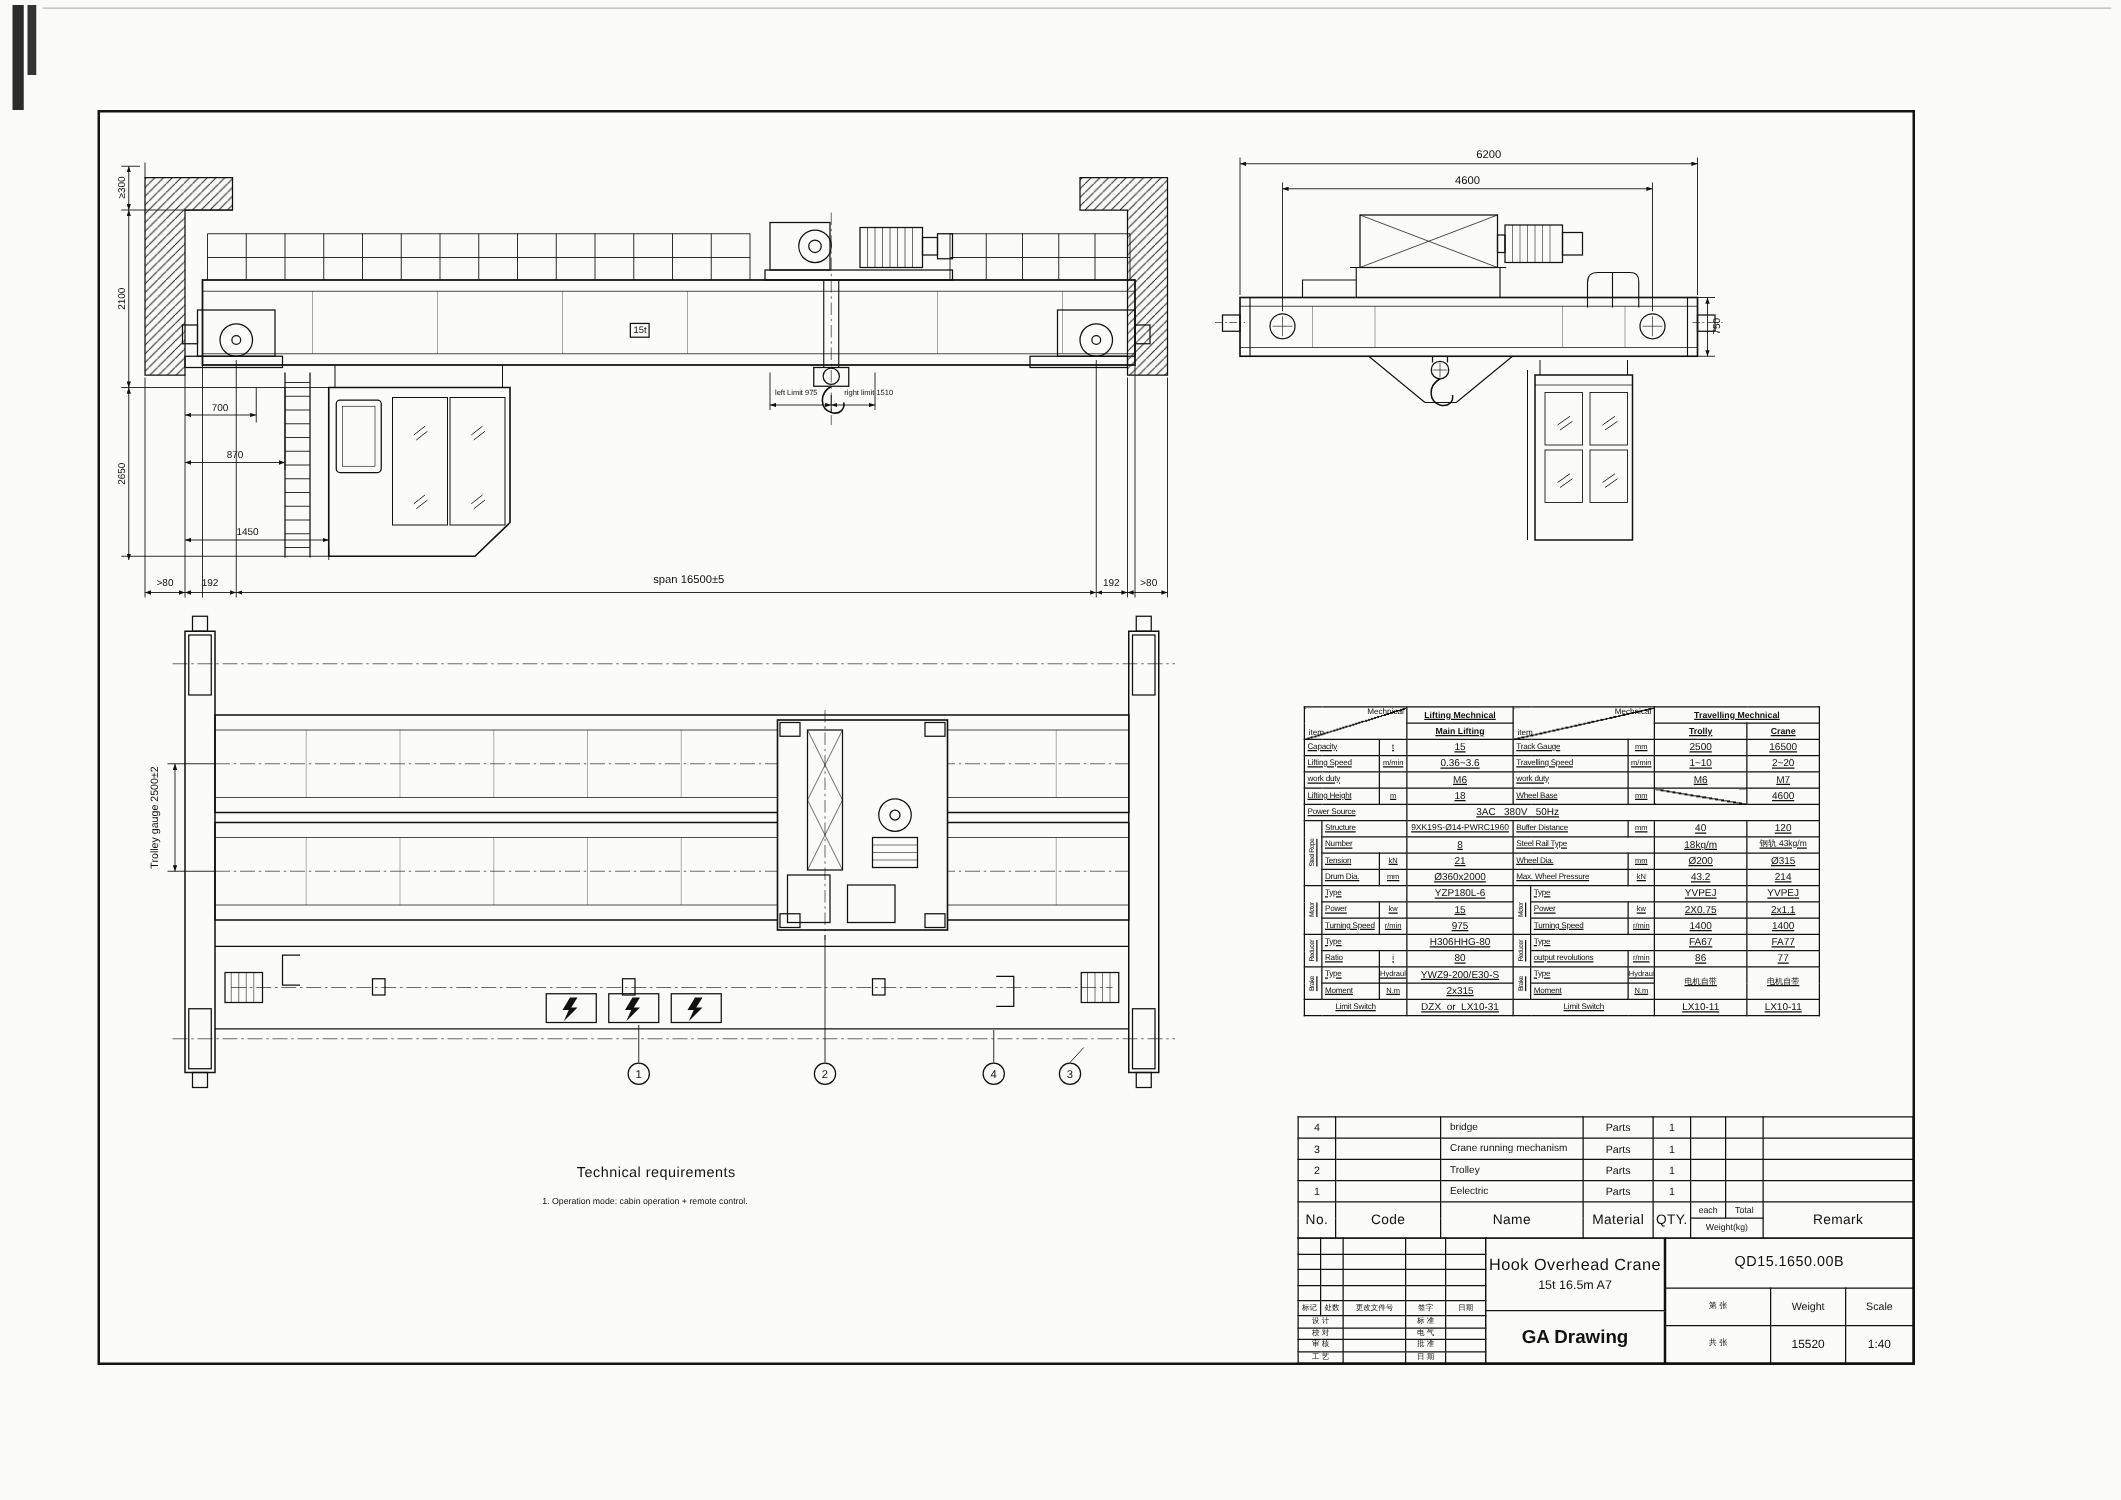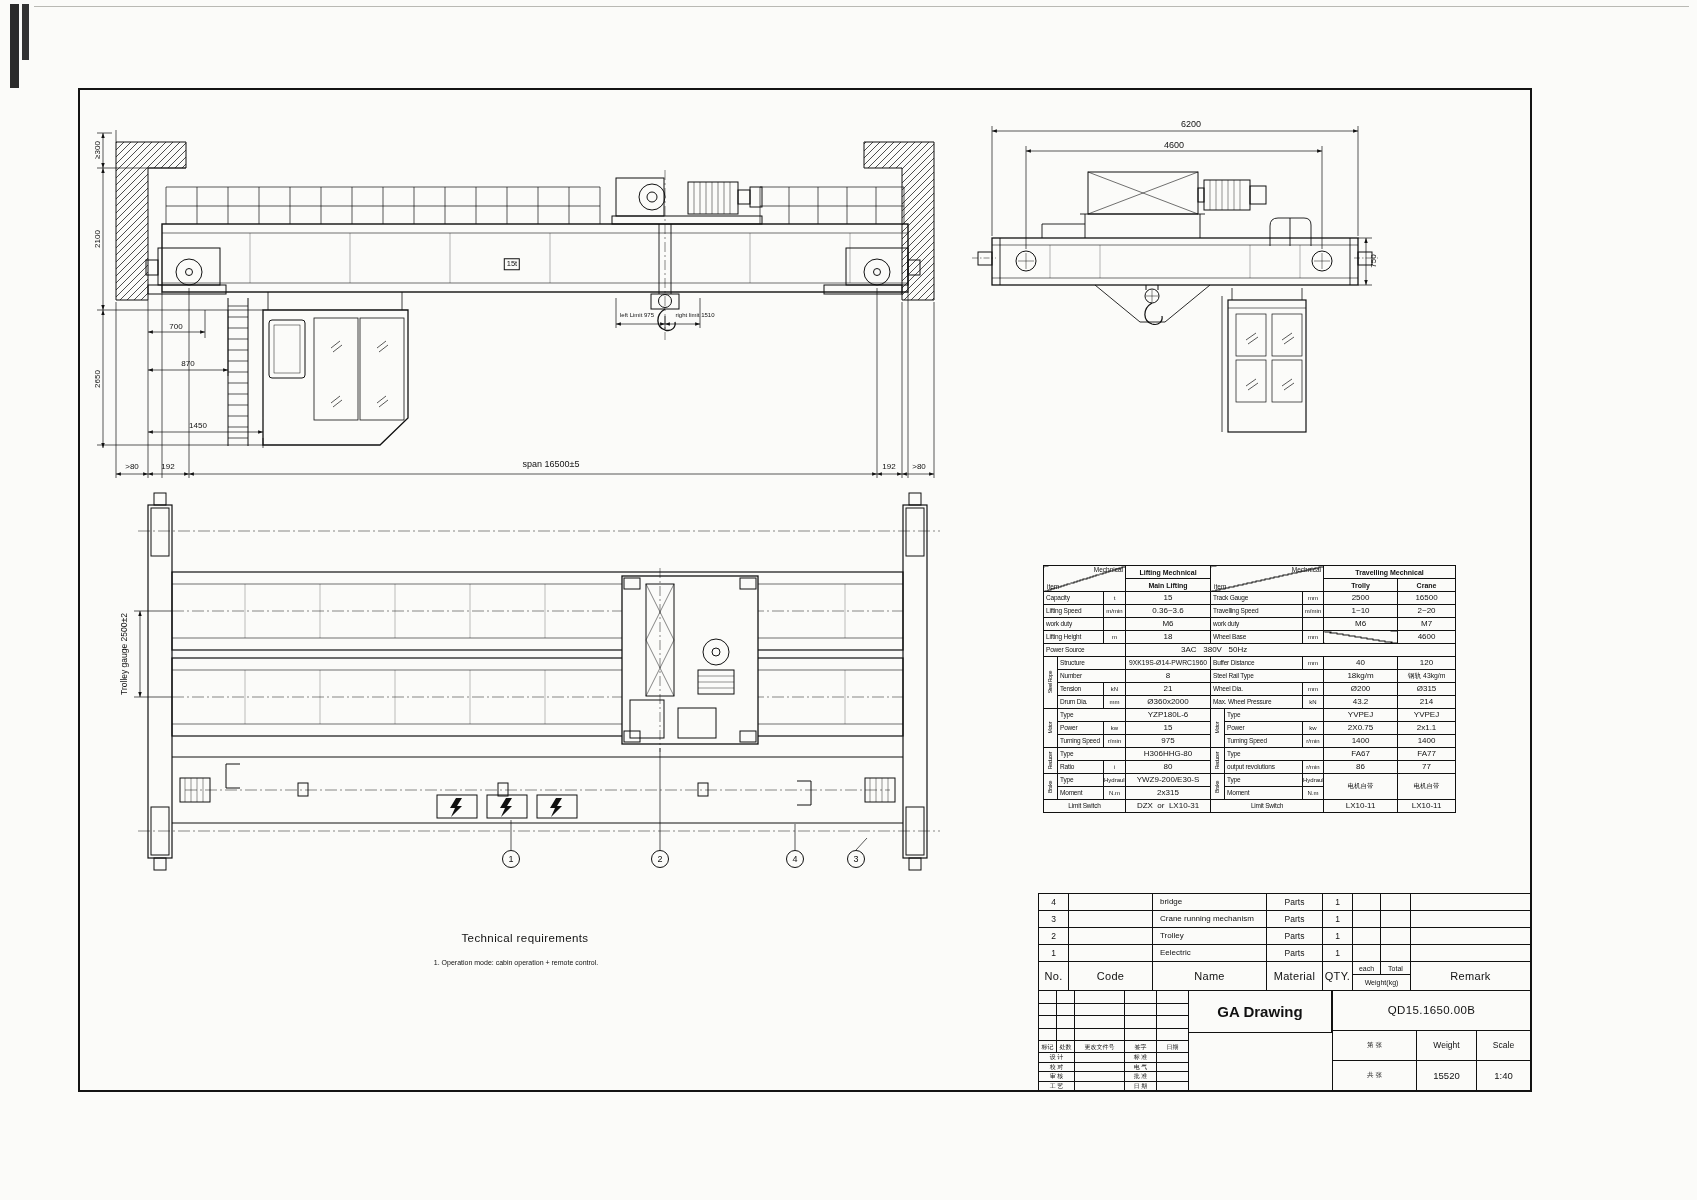--- a/index.html
+++ b/index.html
@@ -13,21 +13,21 @@
   
   .lblc{position:absolute;transform:translate(-50%,-50%);white-space:nowrap;font-size:8px;line-height:1;color:#111;}
   .rot{transform:translate(-50%,-50%) rotate(-90deg);}
   .fs9{font-size:9px;} .fs6{font-size:6px;}
   .boxed{border:1px solid #111;padding:1px 2px;background:#fbfbf9;font-size:7.5px;}
   .balloon{position:absolute;width:16px;height:16px;border:1.2px solid #111;border-radius:50%;text-align:center;line-height:16px;font-size:9px;transform:translate(-50%,-50%);background:#fbfbf9;}
   
   table{border-collapse:collapse;table-layout:fixed;}
   td{border:1px solid #111;padding:0;line-height:1;overflow:hidden;}
   .st{left:1043px;top:565px;}
-  .st table{width:412px;}
+  .st table{width:412px;text-decoration:underline;}
   .st tr{height:13px;}
   .st .i{font-size:6.5px;text-align:left;padding-left:2px;letter-spacing:-.2px;white-space:nowrap;}
   .st .u{font-size:6px;text-align:center;}
   .st .v{font-size:8px;text-align:center;white-space:pre;}
   .st .sm{font-size:6.8px;}
   .st .zh{font-size:6.5px;}
   .st .hv{font-size:7px;text-align:center;font-weight:bold;}
   .st .ps{text-align:left;padding-left:55px;}
   .st .ctr{text-align:center;padding-left:0;}
   .g{position:relative;}
@@ -636,20 +636,26 @@
           <td>日 期</td>
           <td></td>
         </tr>
 </tbody>
     </table>
 </div>
 
 <div class="abs tc tb">
 <table>
 <tbody>
+        <tr style="height:58px">
+          <td>
+<div class="prod">Hook Overhead Crane</div>
+<div class="spc">15t 16.5m A7</div>
+</td>
+        </tr>
 <tr style="height:42px">
           <td class="gad">GA Drawing</td>
         </tr>
 </tbody>
     </table>
 </div>
 
 <div class="abs tr2 tb">
 <table>
 <colgroup>

